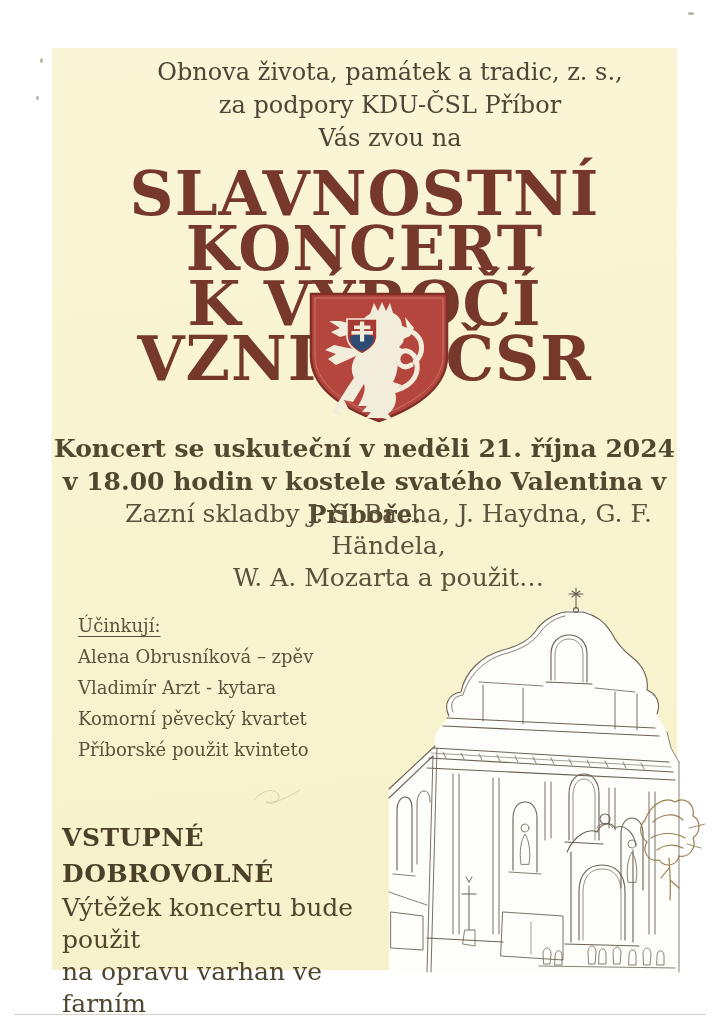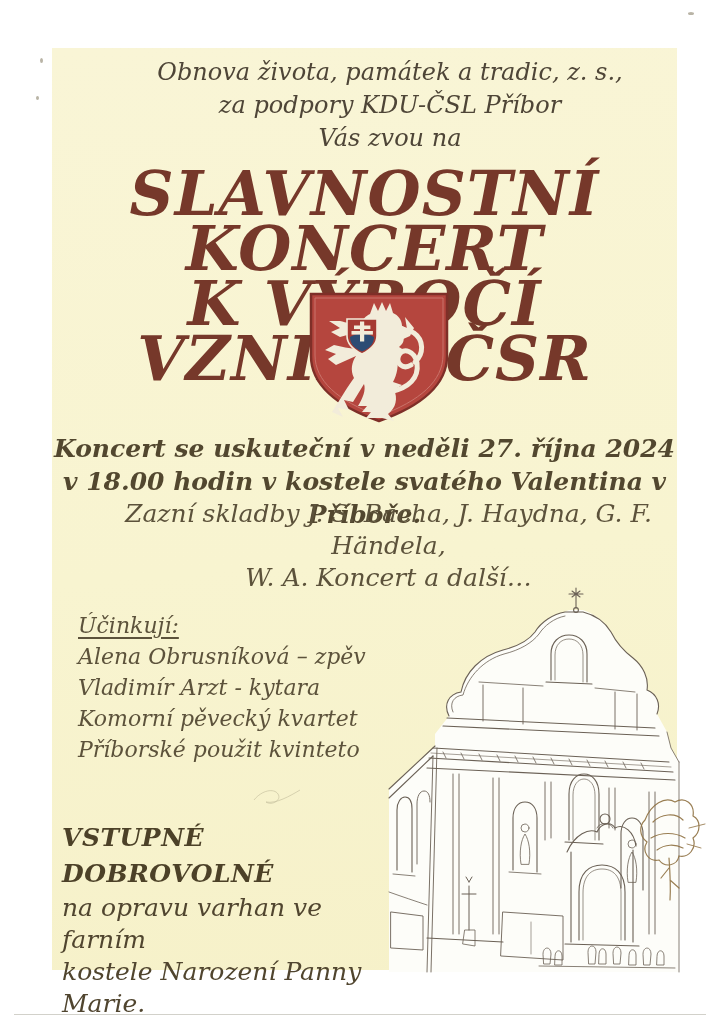--- a/index.html
+++ b/index.html
@@ -5,21 +5,21 @@
   html,body{margin:0;padding:0;}
   body{
     width:724px;height:1024px;position:relative;overflow:hidden;
     background:#ffffff;
     font-family:"DejaVu Serif","Liberation Serif",serif;
   }
   .paper{
     position:absolute;left:52px;top:48px;width:625px;height:922px;
     background:linear-gradient(175deg,#f9f5d6 0%,#f8f4d0 55%,#f6f1c9 100%);
   }
-  .txt{position:absolute;font-style:italic;}
+  .txt{position:absolute;}
   .center{text-align:center;}
   .intro{
     left:104px;top:56px;width:572px;
     font-size:24px;line-height:33px;color:#4e4537;
   }
   .title{
     left:52px;top:166px;width:625px;
     font-size:61px;line-height:55px;font-weight:bold;
     color:#76382a;letter-spacing:1px;
   }
@@ -27,21 +27,21 @@
   .event{
     left:52px;top:432px;width:625px;
     font-size:25px;line-height:33px;font-weight:bold;color:#52472f;
   }
   .program{
     left:52px;top:498px;width:625px;
     font-size:25px;line-height:32px;color:#5c523b;margin-left:24px;
   }
   .performers{
     left:78px;top:610px;width:320px;
-    font-size:22px;line-height:31px;color:#5c523b;
+    font-size:18px;line-height:31px;color:#5c523b;
   }
   .performers .heading{text-decoration:underline;text-underline-offset:4px;}
   .admission{
     left:62px;top:820px;width:340px;
     font-size:25px;line-height:32px;color:#50452f;
   }
   .admission .heading{font-weight:bold;letter-spacing:.5px;line-height:36px;color:#4c4128;}
   .church{position:absolute;left:383px;top:582px;width:342px;height:394px;}
   .smudge{position:absolute;left:248px;top:780px;width:60px;height:36px;opacity:.5;}
   .scanline{
@@ -97,39 +97,40 @@
   <path d="M41,29 H71 V46 C71,55 64,60 56,64 C48,60 41,55 41,46 Z" fill="#a63a33" stroke="#f2ecda" stroke-width="1.6"></path>
   <path d="M44,47 C44,55 50,59 56,61.5 C62,59 68,55 68,47 C64,44.6 60,43.8 56,43.8 C52,43.8 48,44.6 44,47 Z" fill="#2c4c74"></path>
   <g fill="#f2ecda">
     <rect x="54" y="31.5" width="4.2" height="20"></rect>
     <rect x="48" y="35.5" width="16.4" height="3.6"></rect>
     <rect x="45.5" y="41" width="21.4" height="3.6"></rect>
   </g>
 </svg>
 
 <div class="txt center event">
-  <div>Koncert se uskuteční v neděli 27. října 2024</div>
+  <div>Koncert se uskuteční v neděli 21. října 2024</div>
   <div>v 18.00 hodin v kostele svatého Valentina v Příboře.</div>
 </div>
 
 <div class="txt center program">
   <div>Zazní skladby J. S. Bacha, J. Haydna, G. F. Händela,</div>
-  <div>W. A. Koncert a další…</div>
+  <div>W. A. Mozarta a použit…</div>
 </div>
 
 <div class="txt performers">
   <div class="heading">Účinkují:</div>
   <div>Alena Obrusníková – zpěv</div>
   <div>Vladimír Arzt - kytara</div>
   <div>Komorní pěvecký kvartet</div>
   <div>Příborské použit kvinteto</div>
 </div>
 
 <div class="txt admission">
   <div class="heading">VSTUPNÉ DOBROVOLNÉ</div>
+  <div>Výtěžek koncertu bude použit</div>
   <div>na opravu varhan ve farním</div>
   <div>kostele Narození Panny Marie.</div>
 </div>
 
 <svg class="smudge" viewBox="0 0 60 36">
   <path d="M6,20 C14,10 26,8 30,14 C34,20 24,26 18,22 C28,24 42,16 52,10" fill="none" stroke="#8a8468" stroke-width="1" opacity=".6"></path>
 </svg>
 
 <svg class="church" viewBox="0 0 342 394">
 

